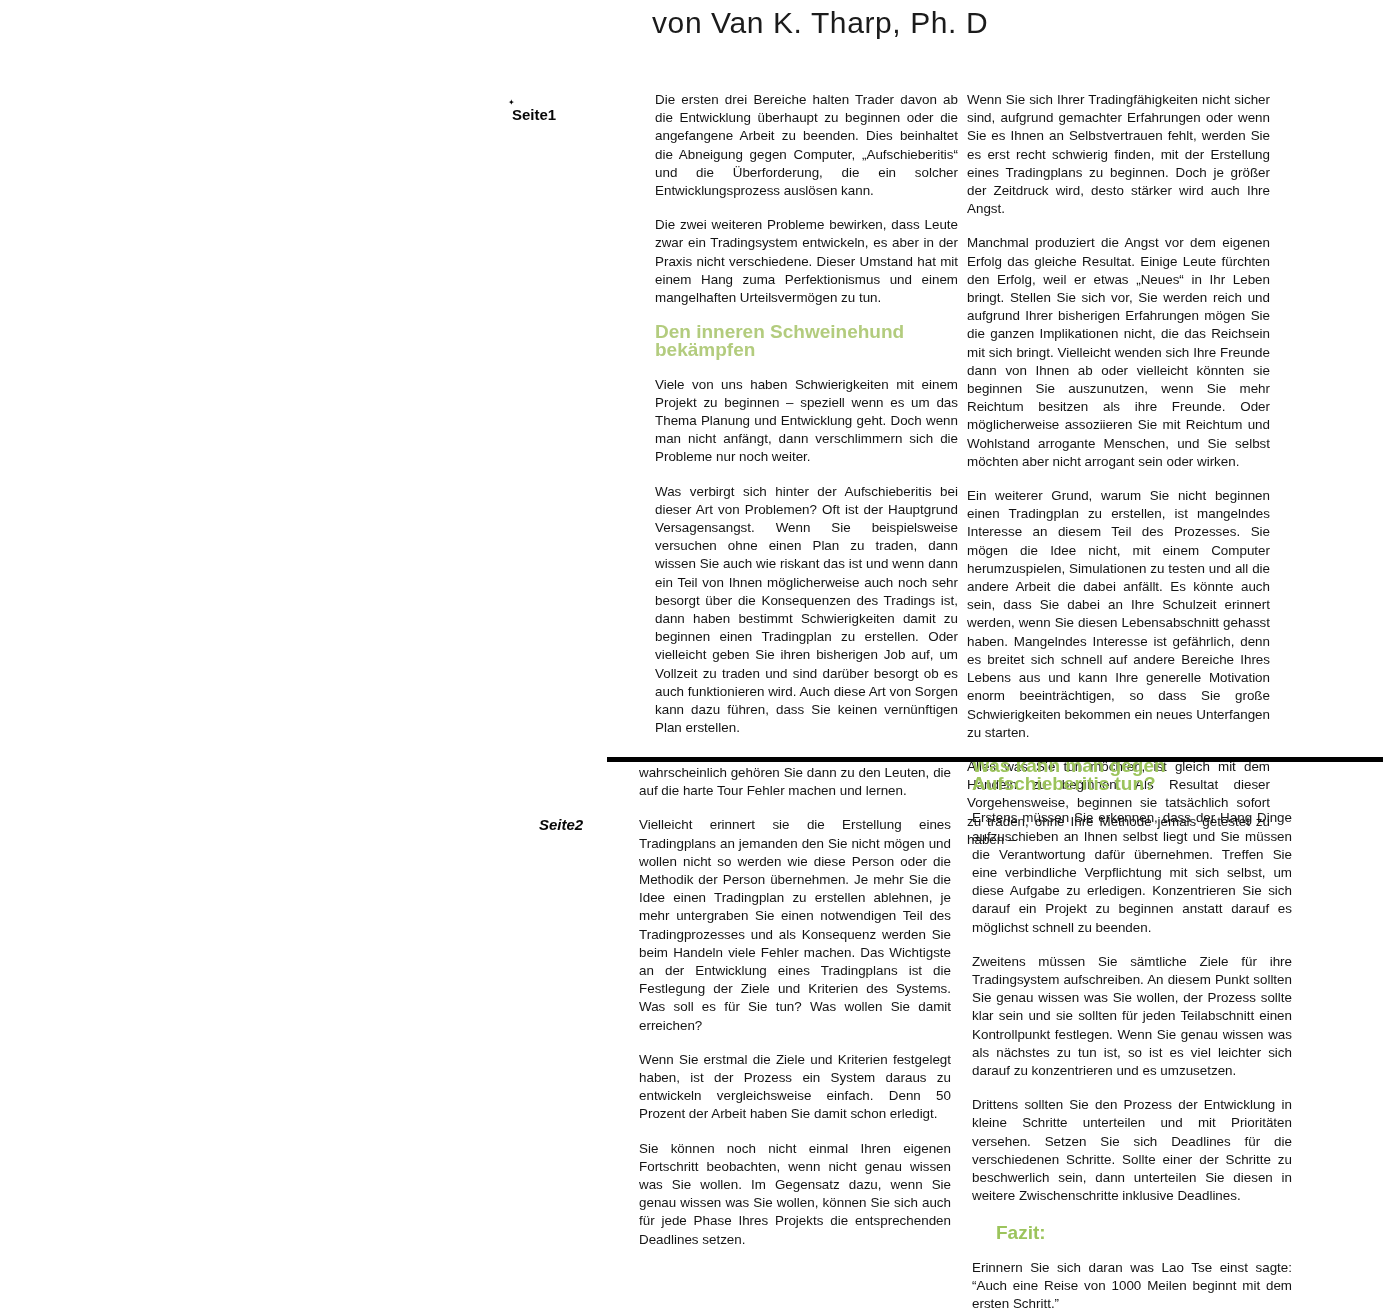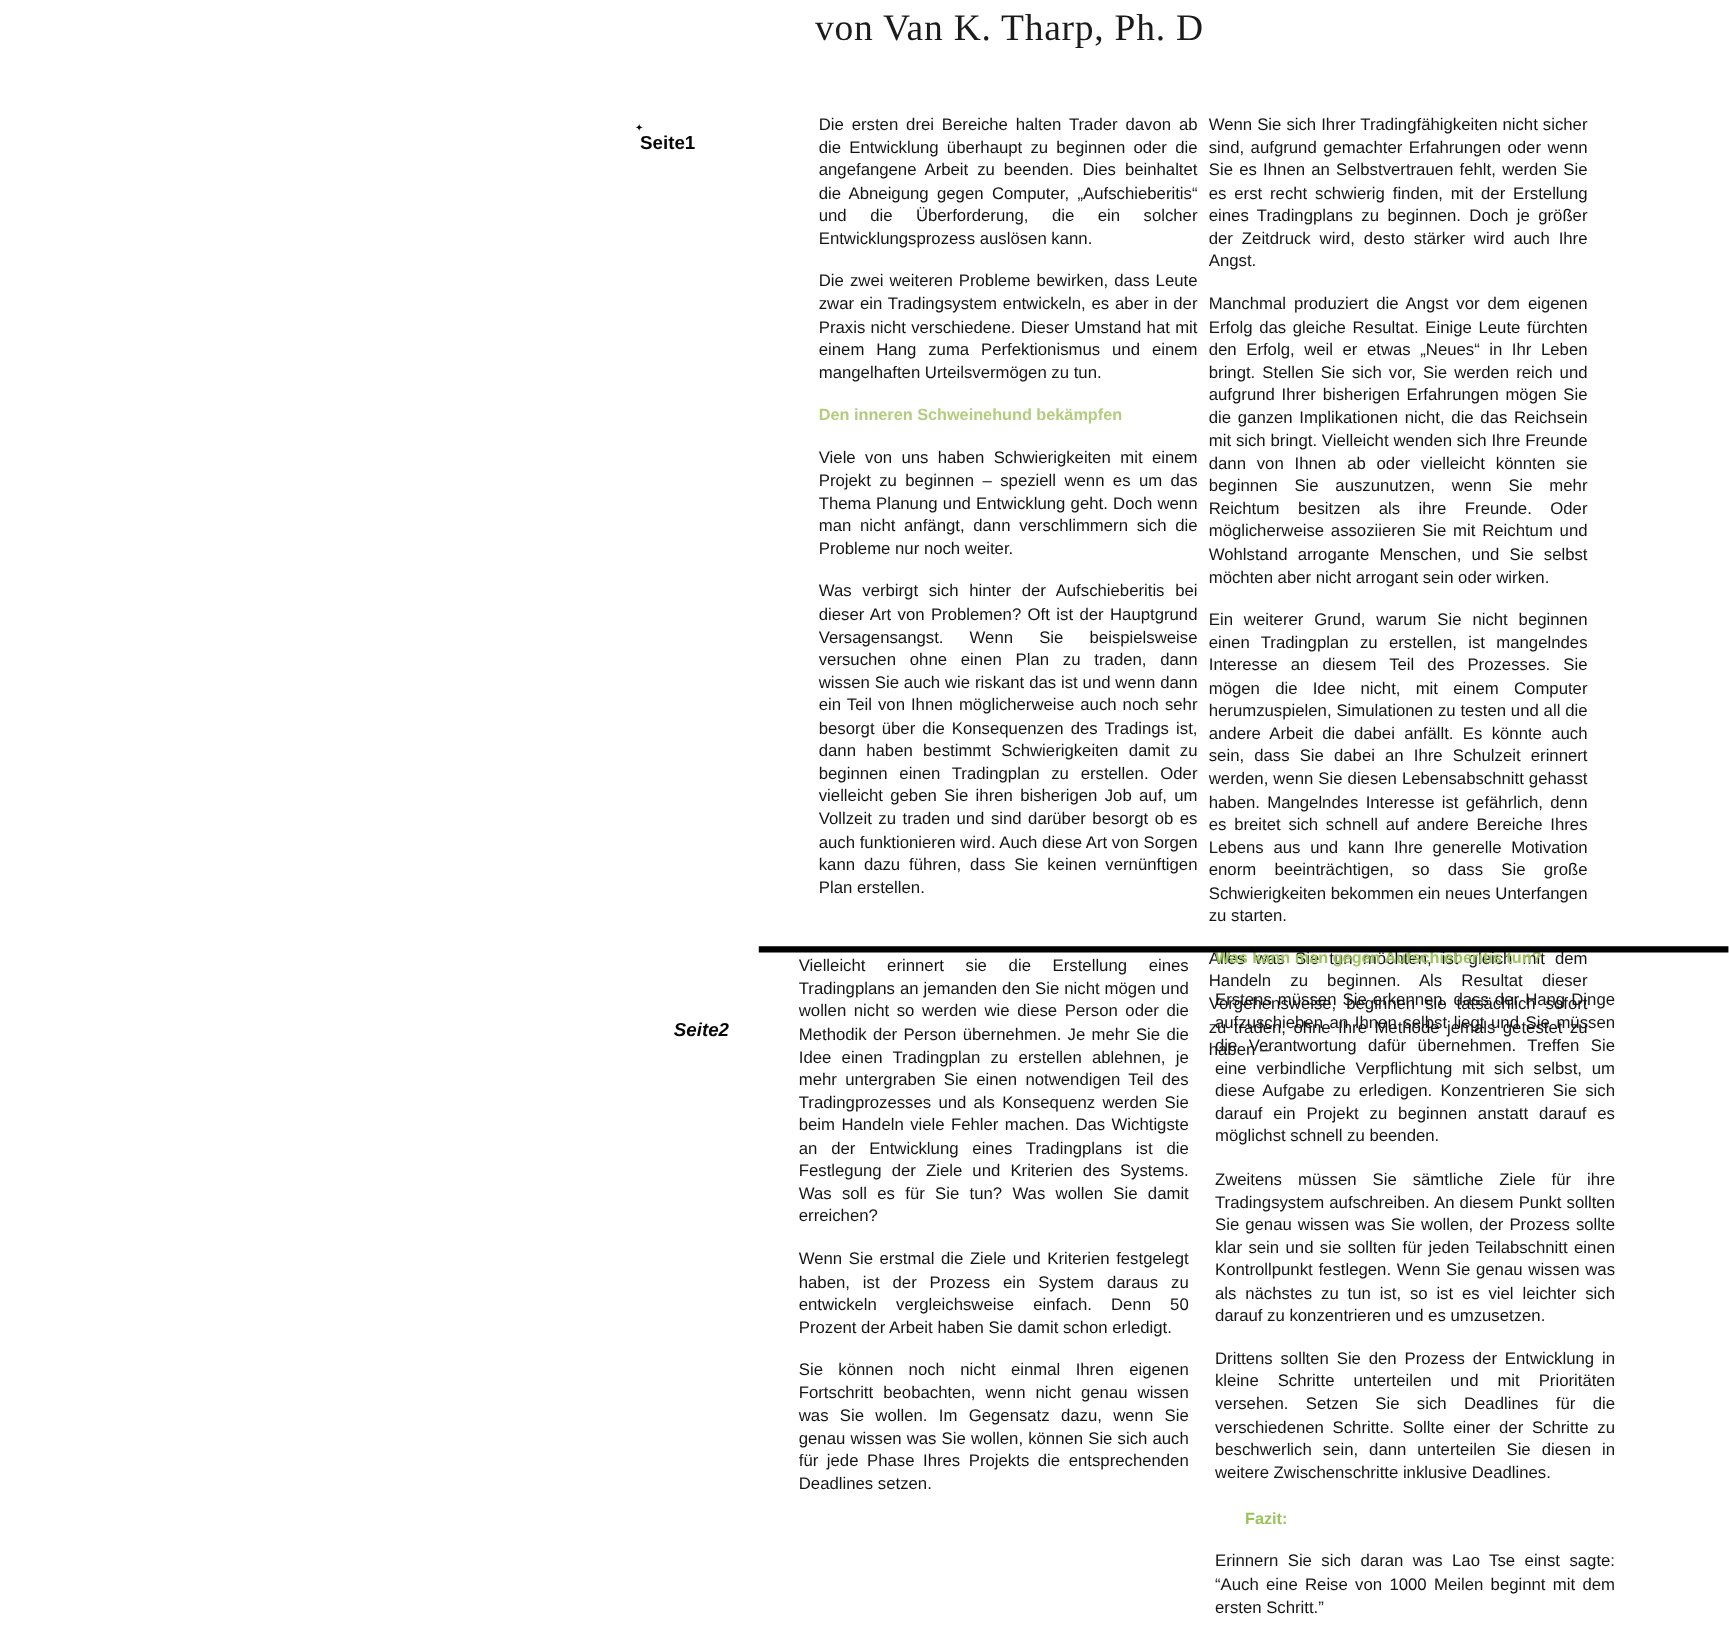--- a/index.html
+++ b/index.html
@@ -2,38 +2,38 @@
 <html style="--heading-green-light: #b3cc7e; --heading-green: #9cc45c; --divider: #000000;"><head>
 <meta charset="utf-8">
 <style>
   html,body{margin:0;padding:0;background:#ffffff;}
   .canvas{
     position:relative;width:1383px;height:1316px;background:#ffffff;
     overflow:hidden;font-family:"Liberation Sans",sans-serif;color:#151515;
   }
   .byline{
     position:absolute;left:652px;top:6px;margin:0;
-    font-family:Liberation Serif, serif;font-weight:400;
+    font-family:Liberation Sans, sans-serif;font-weight:400;
     font-size:30px;letter-spacing:0.6px;color:#1b1b1b;white-space:nowrap;
   }
   .page-label{
     position:absolute;font-size:15px;font-weight:700;color:#070707;
     font-family:"Liberation Sans",sans-serif;cursor:pointer;
   }
   .cursor-mark{
     position:absolute;left:-4px;top:-8px;font-size:8px;color:#000;font-weight:400;
   }
   .col{
     position:absolute;text-align:justify;font-size:13.4px;line-height:18.2px;
     color:#141414;
   }
   .col p{margin:0 0 16px 0;}
   .col p.tight{margin:0;}
   .col-heading{
-    font-weight:700;margin:0 0 16px 0;font-size:13px;line-height:18.2px;
+    font-weight:700;margin:0 0 16px 0;font-size:19px;line-height:18.2px;
     text-align:left;
   }
   .green-light{color:var(--heading-green-light,#b3cc7e);}
   .green{color:var(--heading-green,#9cc45c);}
   .col-heading.fazit{margin:19px 0 16px 0;padding-left:24px;}
   .divider{
     position:absolute;left:607px;top:757px;width:776px;height:5px;
     background:var(--divider,#000000);z-index:10;
   }
 </style>
@@ -63,20 +63,21 @@
   <div class="col" style="left:967px;top:91px;width:303px;">
     <p>Wenn Sie sich Ihrer Tradingfähigkeiten nicht sicher sind, aufgrund gemachter Erfahrungen oder wenn Sie es Ihnen an Selbstvertrauen fehlt, werden Sie es erst recht schwierig finden, mit der Erstellung eines Tradingplans zu beginnen. Doch je größer der Zeitdruck wird, desto stärker wird auch Ihre Angst.</p>
     <p>Manchmal produziert die Angst vor dem eigenen Erfolg das gleiche Resultat. Einige Leute fürchten den Erfolg, weil er etwas „Neues“ in Ihr Leben bringt. Stellen Sie sich vor, Sie werden reich und aufgrund Ihrer bisherigen Erfahrungen mögen Sie die ganzen Implikationen nicht, die das Reichsein mit sich bringt. Vielleicht wenden sich Ihre Freunde dann von Ihnen ab oder vielleicht könnten sie beginnen Sie auszunutzen, wenn Sie mehr Reichtum besitzen als ihre Freunde. Oder möglicherweise assoziieren Sie mit Reichtum und Wohlstand arrogante Menschen, und Sie selbst möchten aber nicht arrogant sein oder wirken.</p>
     <p>Ein weiterer Grund, warum Sie nicht beginnen einen Tradingplan zu erstellen, ist mangelndes Interesse an diesem Teil des Prozesses. Sie mögen die Idee nicht, mit einem Computer herumzuspielen, Simulationen zu testen und all die andere Arbeit die dabei anfällt. Es könnte auch sein, dass Sie dabei an Ihre Schulzeit erinnert werden, wenn Sie diesen Lebensabschnitt gehasst haben. Mangelndes Interesse ist gefährlich, denn es breitet sich schnell auf andere Bereiche Ihres Lebens aus und kann Ihre generelle Motivation enorm beeinträchtigen, so dass Sie große Schwierigkeiten bekommen ein neues Unterfangen zu starten.</p>
     <p>Alles was Sie tun möchten, ist gleich mit dem Handeln zu beginnen. Als Resultat dieser Vorgehensweise, beginnen sie tatsächlich sofort zu traden, ohne Ihre Methode jemals getestet zu haben –</p>
   </div>
 
   <div class="divider"></div>
 
   <div class="col" style="left:639px;top:764px;width:312px;">
+    <p>wahrscheinlich gehören Sie dann zu den Leuten, die auf die harte Tour Fehler machen und lernen.</p>
     <p>Vielleicht erinnert sie die Erstellung eines Tradingplans an jemanden den Sie nicht mögen und wollen nicht so werden wie diese Person oder die Methodik der Person übernehmen. Je mehr Sie die Idee einen Tradingplan zu erstellen ablehnen, je mehr untergraben Sie einen notwendigen Teil des Tradingprozesses und als Konsequenz werden Sie beim Handeln viele Fehler machen. Das Wichtigste an der Entwicklung eines Tradingplans ist die Festlegung der Ziele und Kriterien des Systems. Was soll es für Sie tun? Was wollen Sie damit erreichen?</p>
     <p>Wenn Sie erstmal die Ziele und Kriterien festgelegt haben, ist der Prozess ein System daraus zu entwickeln vergleichsweise einfach. Denn 50 Prozent der Arbeit haben Sie damit schon erledigt.</p>
     <p>Sie können noch nicht einmal Ihren eigenen Fortschritt beobachten, wenn nicht genau wissen was Sie wollen. Im Gegensatz dazu, wenn Sie genau wissen was Sie wollen, können Sie sich auch für jede Phase Ihres Projekts die entsprechenden Deadlines setzen.</p>
   </div>
 
   <div class="col" style="left:972px;top:757px;width:320px;">
     <h2 class="col-heading green">Was kann man gegen Aufschieberitis tun?</h2>
     <p>Erstens müssen Sie erkennen, dass der Hang Dinge aufzuschieben an Ihnen selbst liegt und Sie müssen die Verantwortung dafür übernehmen. Treffen Sie eine verbindliche Verpflichtung mit sich selbst, um diese Aufgabe zu erledigen. Konzentrieren Sie sich darauf ein Projekt zu beginnen anstatt darauf es möglichst schnell zu beenden.</p>
     <p>Zweitens müssen Sie sämtliche Ziele für ihre Tradingsystem aufschreiben. An diesem Punkt sollten Sie genau wissen was Sie wollen, der Prozess sollte klar sein und sie sollten für jeden Teilabschnitt einen Kontrollpunkt festlegen. Wenn Sie genau wissen was als nächstes zu tun ist, so ist es viel leichter sich darauf zu konzentrieren und es umzusetzen.</p>
     <p>Drittens sollten Sie den Prozess der Entwicklung in kleine Schritte unterteilen und mit Prioritäten versehen. Setzen Sie sich Deadlines für die verschiedenen Schritte. Sollte einer der Schritte zu beschwerlich sein, dann unterteilen Sie diesen in weitere Zwischenschritte inklusive Deadlines.</p>

